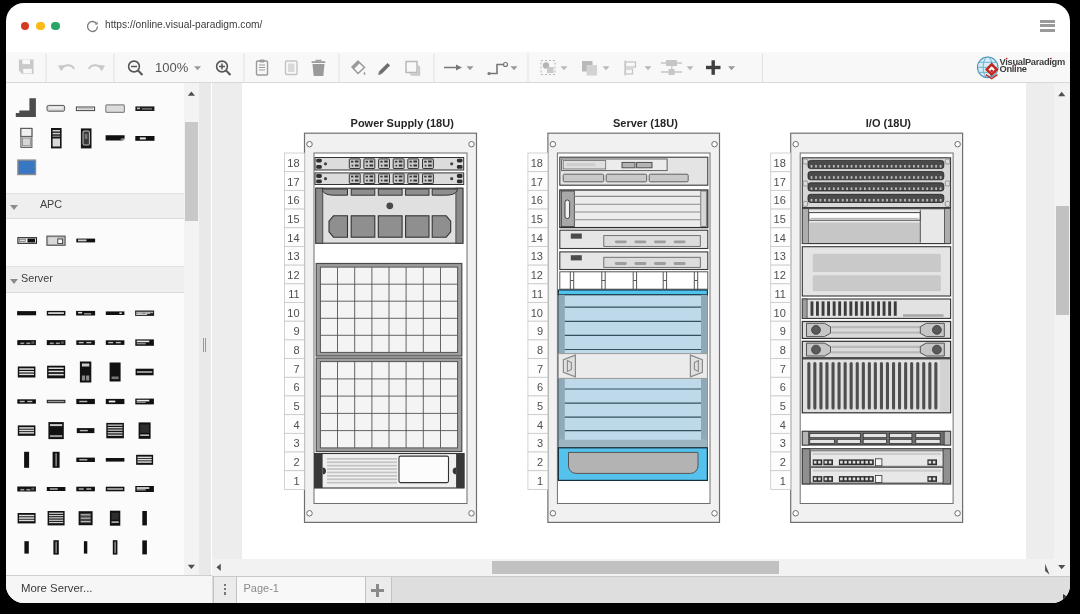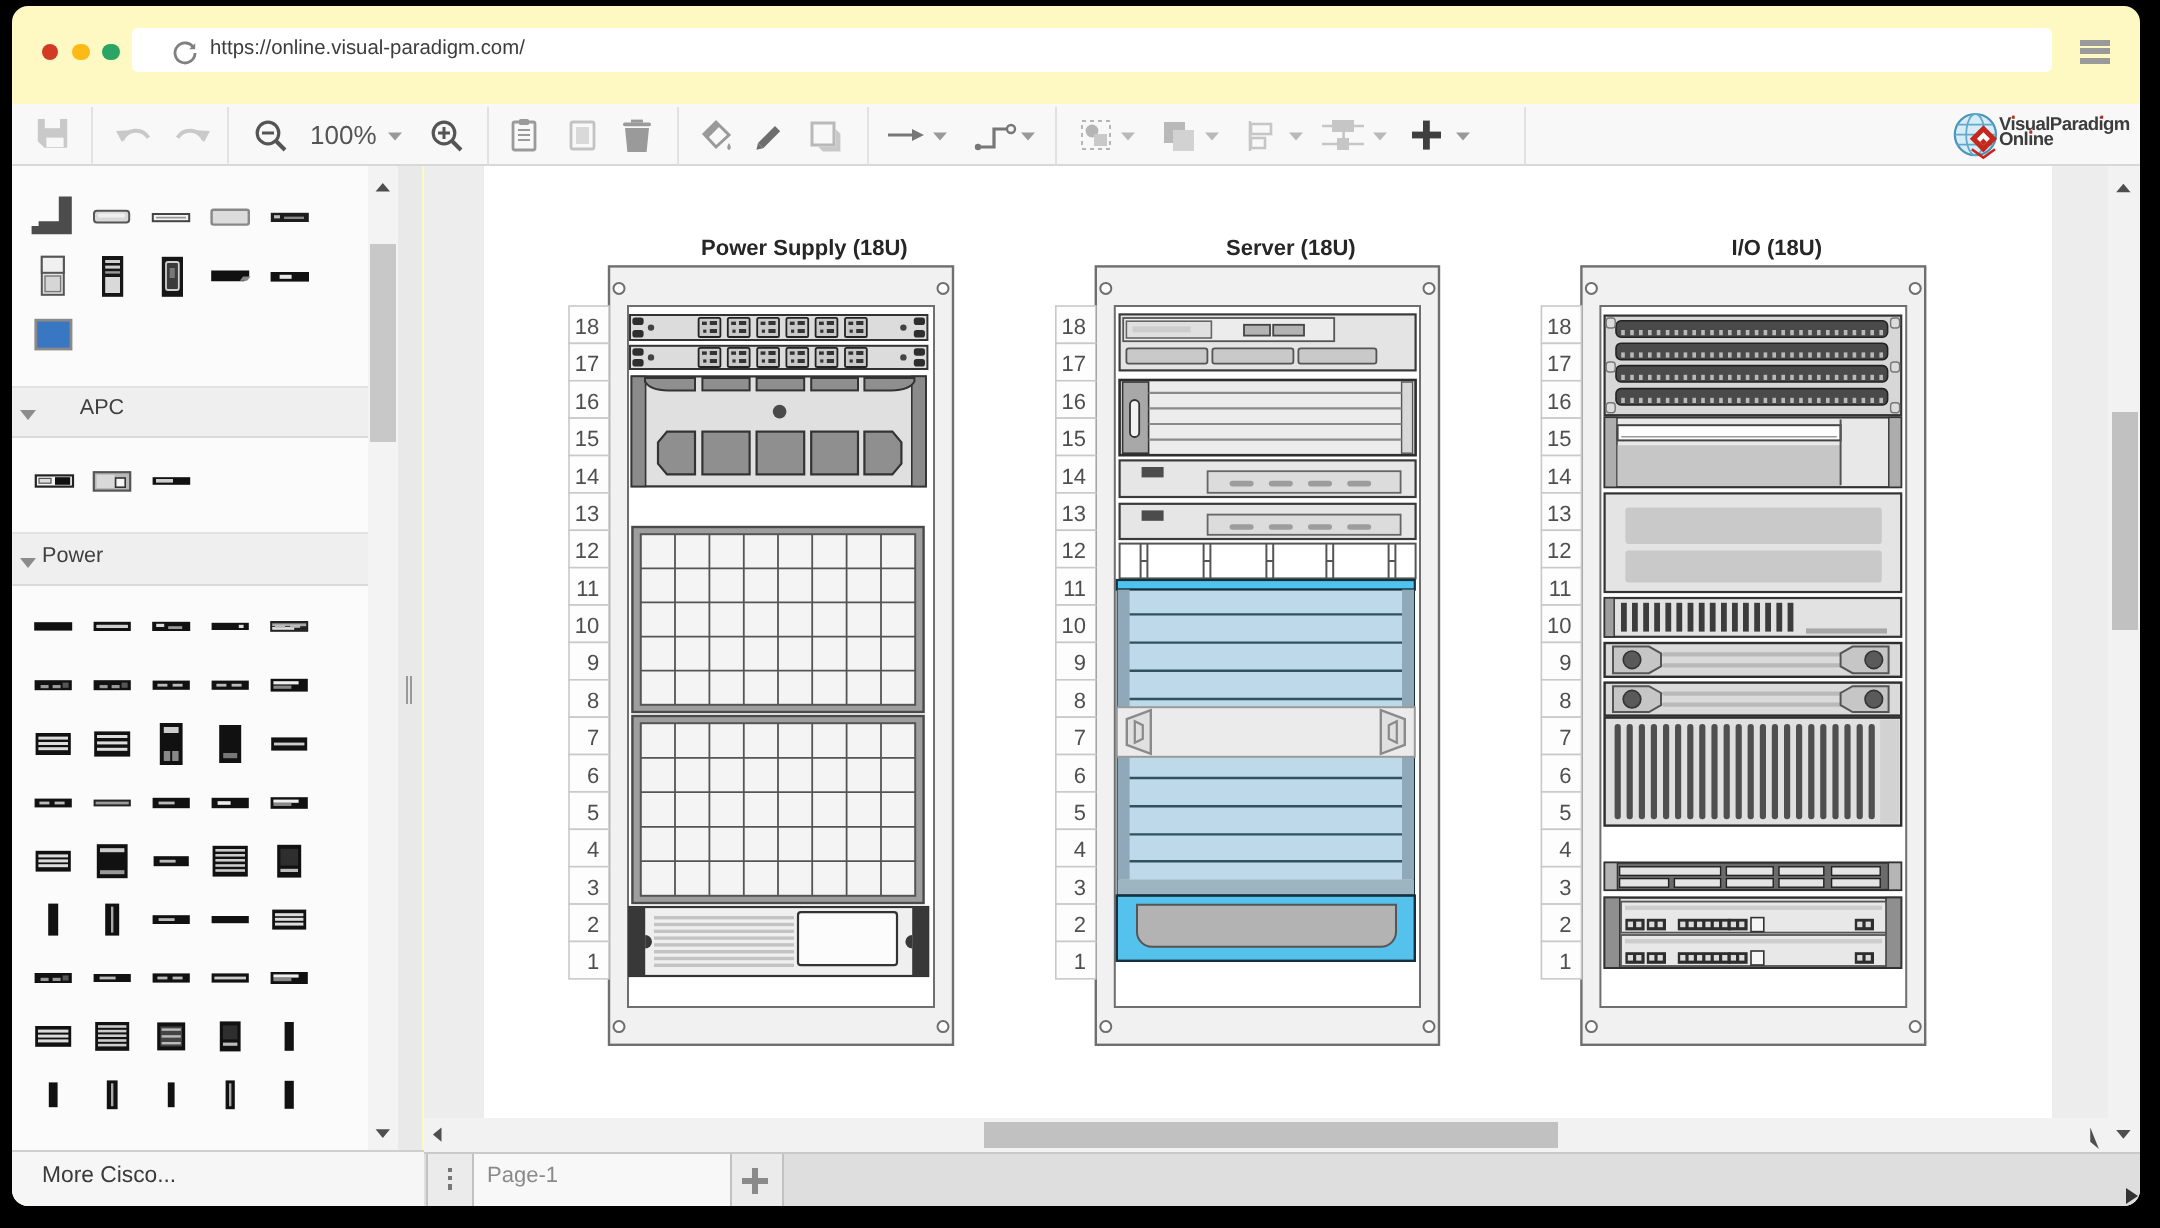--- a/index.html
+++ b/index.html
@@ -1,17 +1,17 @@
 <!DOCTYPE html>
 <html><head><meta charset="utf-8"><style>
 * { margin:0; padding:0; }
 body { background:#000; width:1080px; height:614px; overflow:hidden;
   font-family:"Liberation Sans", sans-serif; }
 #win { position:absolute; left:6.0px; top:3.0px; width:1064px; height:600px;
-  background:#fef9c3; border-radius:8px; overflow:hidden; }
+  background:#ffffff; border-radius:18px; overflow:hidden; }
 </style></head>
 <body>
 <div id="win">
 <div style="position:absolute;left:15.0px;top:18.6px;width:8.4px;height:8.4px;border-radius:50%;background:#d23a23;"></div>
 <div style="position:absolute;left:30.4px;top:18.6px;width:8.4px;height:8.4px;border-radius:50%;background:#fcba17;"></div>
 <div style="position:absolute;left:45.4px;top:18.6px;width:8.4px;height:8.4px;border-radius:50%;background:#2aa565;"></div>
 <div style="position:absolute;left:60.0px;top:11.0px;width:960.0px;height:22.0px;background:#fff;border-radius:3px;"></div>
 <svg style="position:absolute;left:80.0px;top:16.5px" width="13" height="13" viewBox="0 0 13 13">
 <path d="M 10.9 4.1 A 5 5 0 1 0 11.5 6.5" fill="none" stroke="#808080" stroke-width="1.4"></path>
 <path d="M 11.6 1.6 L 11.6 4.6 L 8.6 4.6 Z" fill="#808080"></path>
@@ -105,21 +105,21 @@
 <text x="24.5" y="11" font-size="9.3" font-weight="bold" fill="#3d3d3d" letter-spacing="-0.3">VisualParadigm</text>
 <text x="24.5" y="18.4" font-size="9.3" font-weight="bold" fill="#3d3d3d" letter-spacing="-0.3">Online</text>
 <rect x="31.0" y="3.8" width="1.3" height="1.5" fill="#c5271c"></rect>
 <rect x="75.3" y="3.8" width="1.3" height="1.5" fill="#c5271c"></rect>
 <rect x="39.8" y="11.2" width="1.3" height="1.5" fill="#c5271c"></rect>
 </svg>
 <div style="position:absolute;left:0.0px;top:80.0px;width:177.7px;height:492.0px;background:#fbfbfb;"></div>
 <div style="position:absolute;left:0.0px;top:189.5px;width:177.7px;height:26.5px;background:#efefef;border-top:1px solid #e2e2e2;border-bottom:1px solid #dadada;box-sizing:border-box;"></div>
 <div style="position:absolute;left:0.0px;top:263.0px;width:177.7px;height:27.0px;background:#efefef;border-top:1px solid #e2e2e2;border-bottom:1px solid #dadada;box-sizing:border-box;"></div>
 <div style="position:absolute;left:15.0px;top:195.0px;width:60.0px;height:16.0px;font-size:10.8px;color:#3f3f3f;text-align:center;">APC</div>
-<div style="position:absolute;left:15.0px;top:268.5px;width:60.0px;height:16.0px;font-size:10.8px;color:#3f3f3f;">Power</div>
+<div style="position:absolute;left:15.0px;top:268.5px;width:60.0px;height:16.0px;font-size:10.8px;color:#3f3f3f;">Server</div>
 <svg style="position:absolute;left:3.5px;top:202.3px" width="8" height="5" viewBox="0 0 8 5">
       <path d="M0 0 h8 l-4 5 z" fill="#8c8c8c"></path>
     </svg>
 <svg style="position:absolute;left:3.5px;top:275.8px" width="8" height="5" viewBox="0 0 8 5">
       <path d="M0 0 h8 l-4 5 z" fill="#8c8c8c"></path>
     </svg>
 <svg style="position:absolute;left:0.0px;top:80.0px" width="178" height="492" viewBox="6 83 178 492">
       <path d="M 29.4 98.2 H 35.9 V 117.1 H 15.8 V 113 H 19.3 V 110.6 H 29.4 Z" fill="#4c4c4c"></path>
       <rect x="47" y="105.4" width="17.6" height="5.8" rx="1.5" fill="#d8d8d8" stroke="#555" stroke-width="1"></rect>
       <rect x="49" y="106.8" width="13.6" height="2" rx="1" fill="#efefef" stroke="none"></rect>
@@ -293,21 +293,21 @@
 <div style="position:absolute;left:486.0px;top:557.5px;width:287.0px;height:13.5px;background:#c1c1c1;"></div>
 <svg style="position:absolute;left:0.0px;top:80.0px" width="1064" height="493" viewBox="6 83 1064 493">
       <path d="M 187.8 95.75999999999999 h 7.2 l -3.6 -4.32 z" fill="#4e4e4e"></path>
       <path d="M 187.8 564.64 h 7.2 l -3.6 4.32 z" fill="#4e4e4e"></path>
       <path d="M 1058.1000000000001 96.16 h 7.2 l -3.6 -4.32 z" fill="#4e4e4e"></path>
       <path d="M 1058.1000000000001 565.0400000000001 h 7.2 l -3.6 4.32 z" fill="#4e4e4e"></path>
       <path d="M 220.76 563.6999999999999 v 7.2 l -4.32 -3.6 z" fill="#4e4e4e"></path>
       <path d="M 1045.1399999999999 563.6999999999999 v 7.2 l 4.32 3.6 z" fill="#4e4e4e"></path>
     </svg>
 <div style="position:absolute;left:0.0px;top:572.0px;width:205.5px;height:28.5px;background:#f6f6f6;border-top:1px solid #cfcfcf;box-sizing:border-box;"></div>
-<div style="position:absolute;left:15.0px;top:578.5px;width:120.0px;height:16.0px;font-size:11.4px;color:#3a3a3a;">More Cisco...</div>
+<div style="position:absolute;left:15.0px;top:578.5px;width:120.0px;height:16.0px;font-size:11.4px;color:#3a3a3a;">More Server...</div>
 <div style="position:absolute;left:205.5px;top:573.0px;width:858.5px;height:27.0px;background:#dedede;border-top:1px solid #c9c9c9;box-sizing:border-box;"></div>
 <div style="position:absolute;left:207.0px;top:574.0px;width:24.0px;height:26.0px;background:#ebebeb;border-left:1px solid #c2c2c2;border-right:1px solid #c2c2c2;box-sizing:border-box;"></div>
 <div style="position:absolute;left:217.6px;top:580.5px;width:2.6px;height:2.6px;background:#777;"></div>
 <div style="position:absolute;left:217.6px;top:584.8px;width:2.6px;height:2.6px;background:#777;"></div>
 <div style="position:absolute;left:217.6px;top:589.1px;width:2.6px;height:2.6px;background:#777;"></div>
 <div style="position:absolute;left:231.0px;top:574.0px;width:128.0px;height:26.0px;background:#f8f8f8;"></div>
 <div style="position:absolute;left:237.5px;top:579.0px;width:80.0px;height:16.0px;font-size:11px;color:#8a8a8a;">Page-1</div>
 <div style="position:absolute;left:359.0px;top:574.0px;width:27.0px;height:26.0px;background:#ebebeb;border-left:1px solid #c2c2c2;border-right:1px solid #c2c2c2;box-sizing:border-box;"></div>
 <svg style="position:absolute;left:364.0px;top:580.0px" width="15" height="15" viewBox="0 0 15 15">
       <rect x="1" y="6" width="13" height="3" fill="#8a8a8a"></rect>

